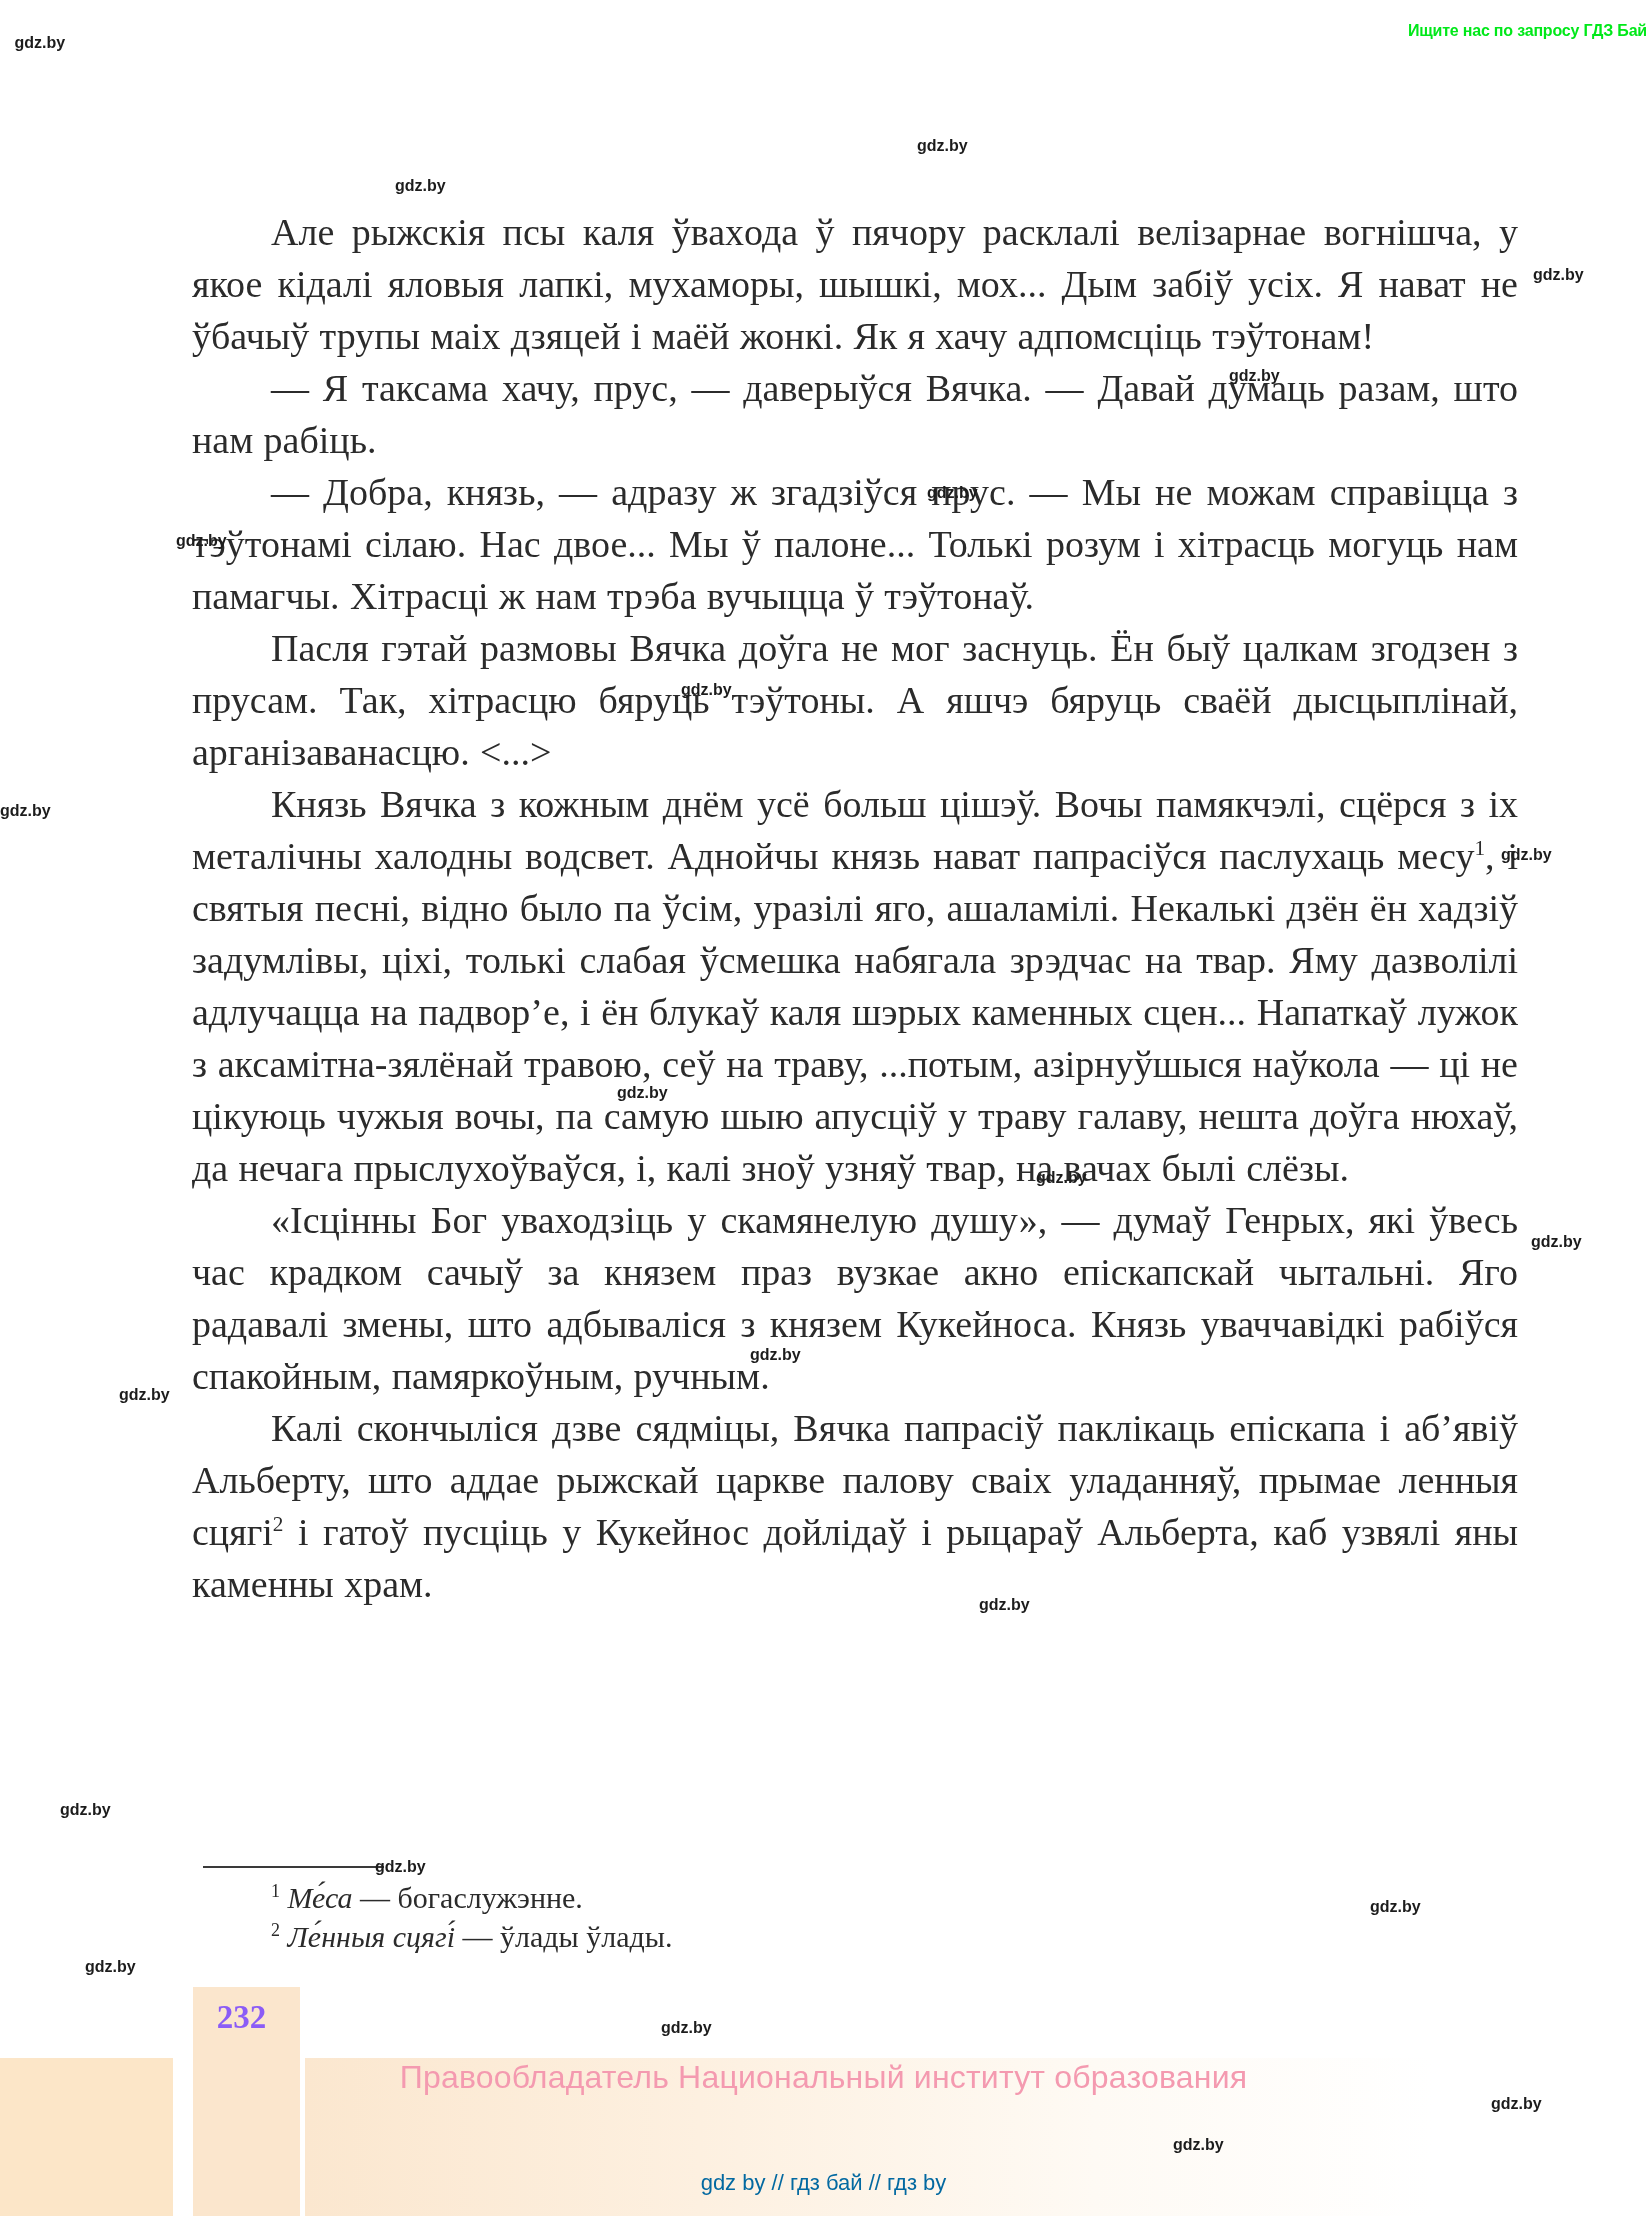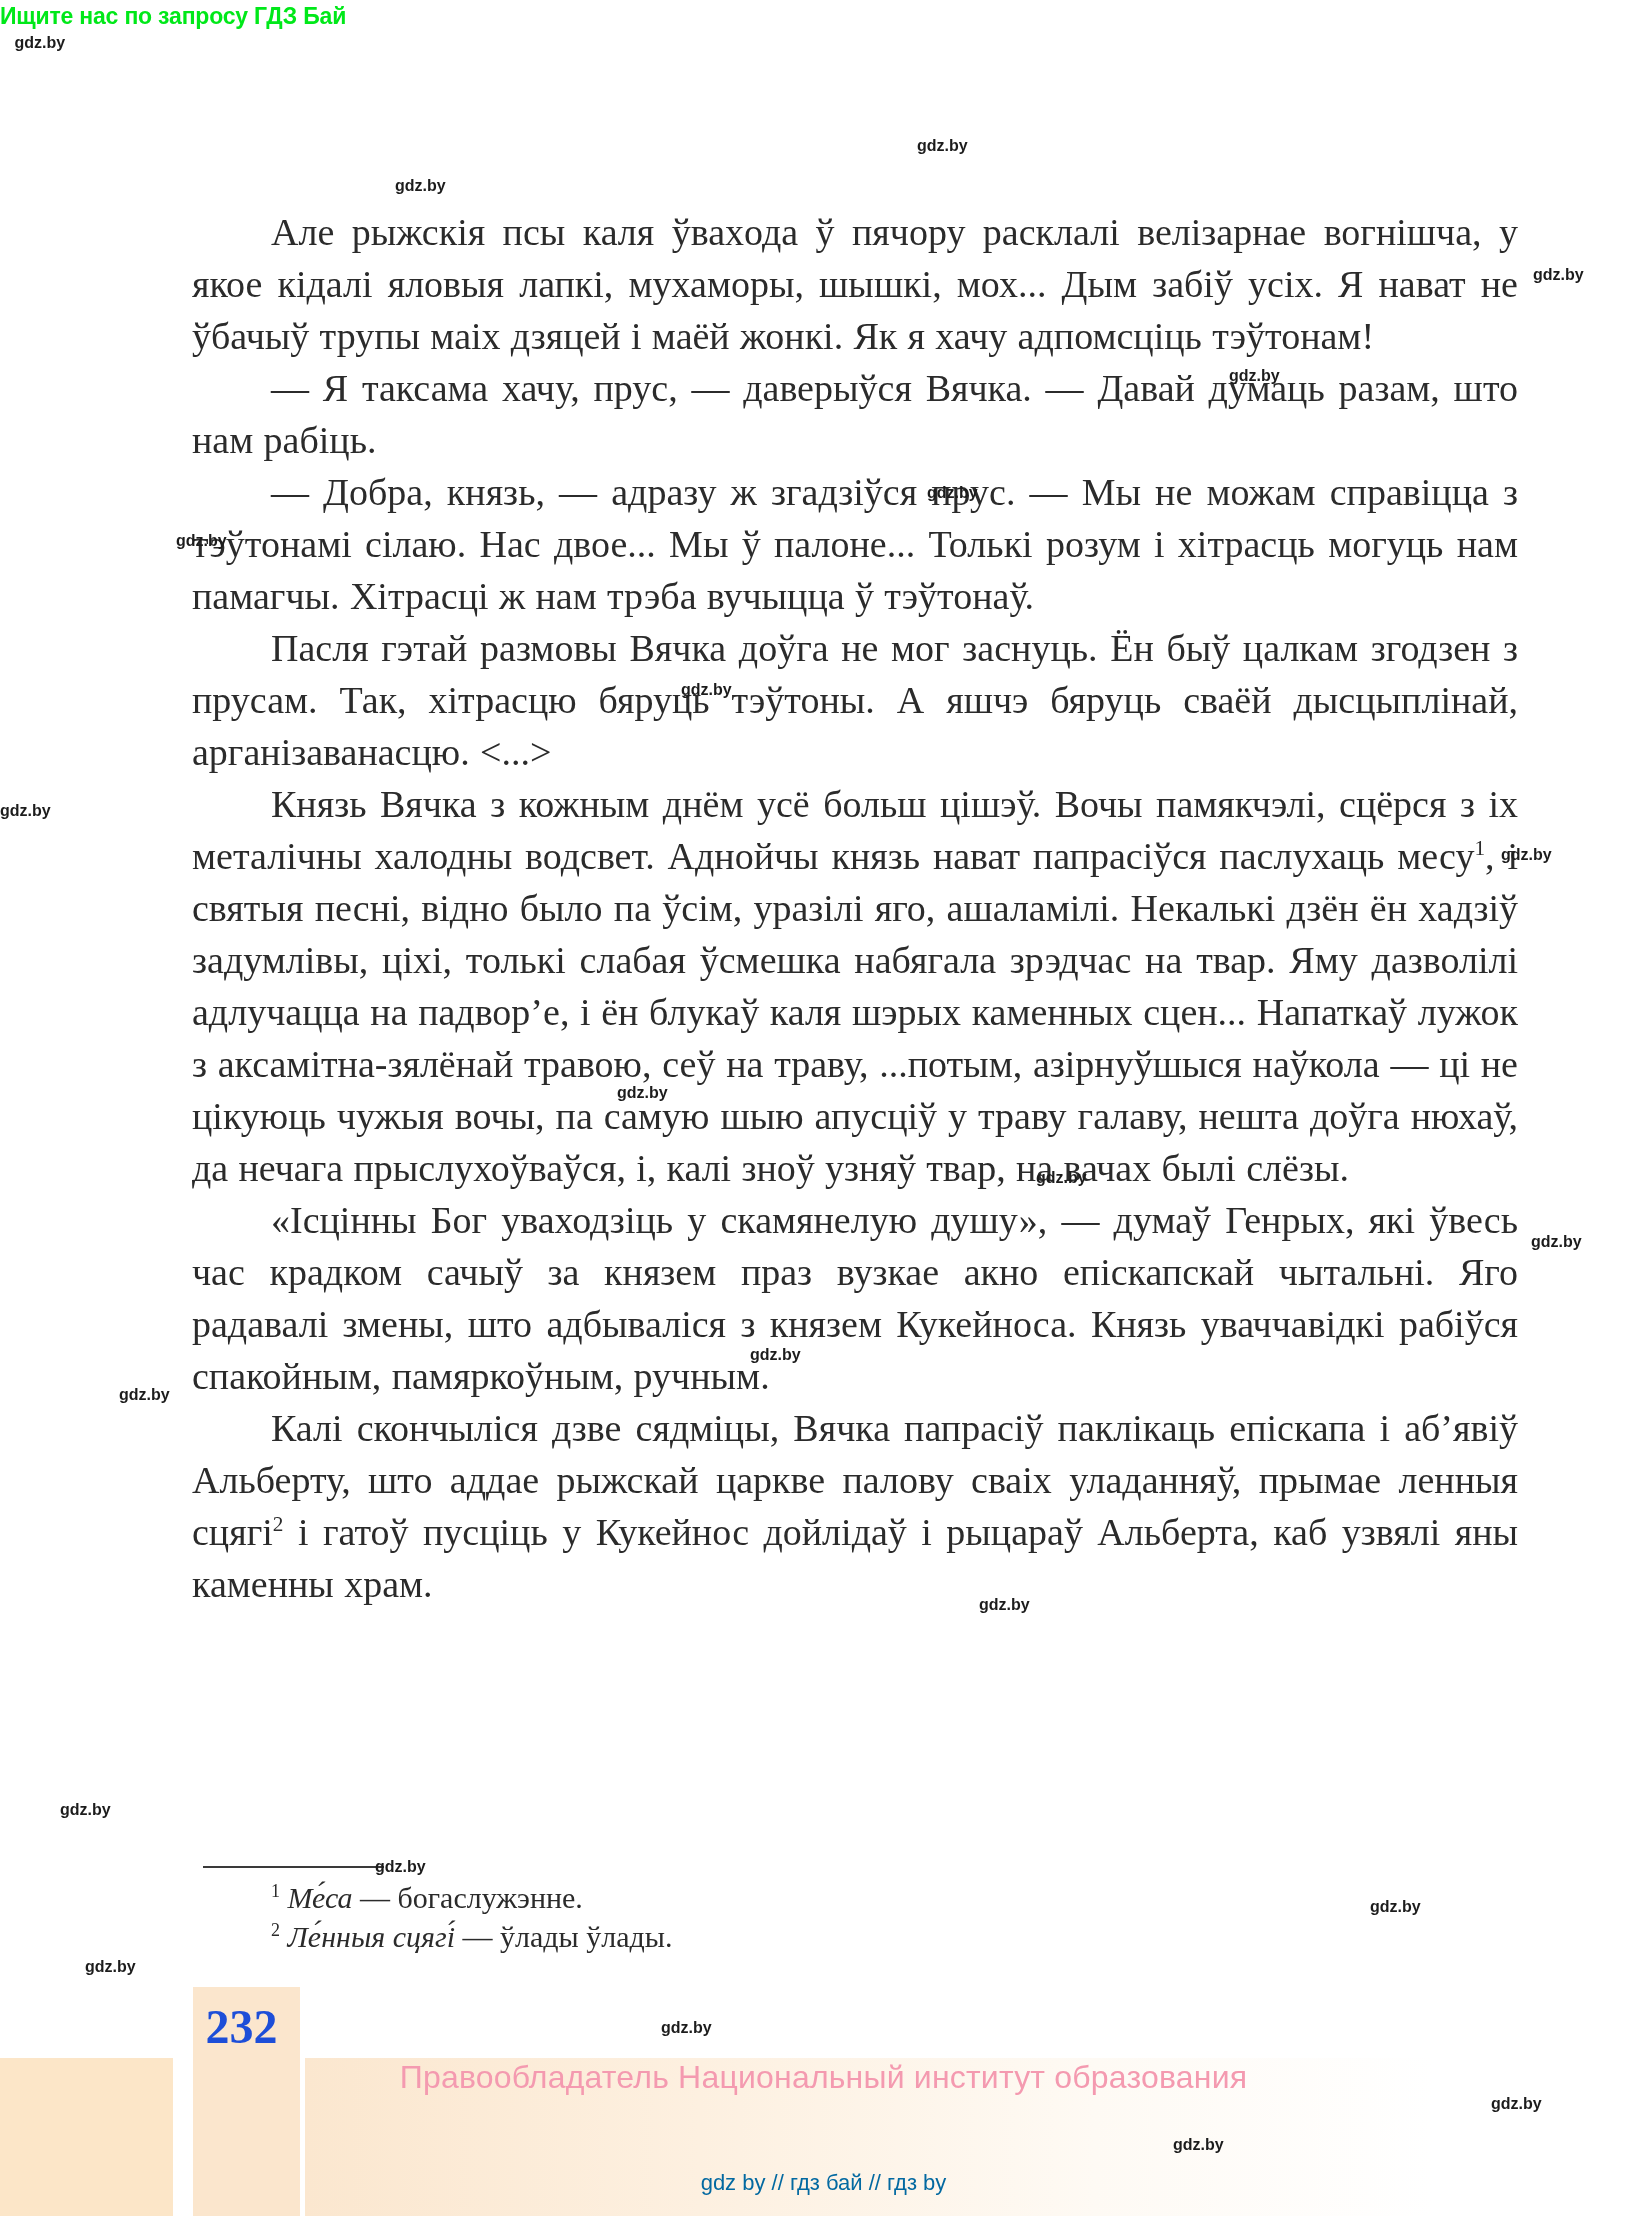--- a/index.html
+++ b/index.html
@@ -7,26 +7,26 @@
     width:1647px; height:2216px;
     background:#ffffff;
     font-family:"Liberation Serif", serif;
     overflow:hidden;
   }
   #page { position:relative; width:1647px; height:2216px; background:#fff; }
 
   
   .top-banner{
     position:absolute; top:0; left:0; width:100%;
-    text-align:left;
+    text-align:right;
     font-family:"Liberation Sans", sans-serif;
-    font-size:23px; font-weight:700;
+    font-size:16px; font-weight:700;
     color:#00e819;
     letter-spacing:-0.2px;
-    padding-top:3px;
+    padding-top:22px;
   }
 
   
   .content{
     position:absolute;
     left:192px; top:206px;
     width:1326px;
   }
   p.para{
     font-family:"Liberation Serif", serif;
@@ -75,22 +75,22 @@
   .band-wide{
     position:absolute; left:305px; top:2058px;
     width:1128px; height:159px;
     background:linear-gradient(90deg,#fbe7cf 0%, #fdf0e0 35%, #fefaf4 70%, #ffffff 100%);
   }
   .page-number{
     position:absolute; left:193px; top:1999px;
     width:97px;
     text-align:center;
     font-family:"Liberation Serif", serif;
-    font-size:48px; font-weight:700;
-    color:#1d4ed8;
+    font-size:33px; font-weight:700;
+    color:#8b5cf6;
   }
   .copyright{
     position:absolute; left:0; top:2059px;
     width:100%;
     text-align:center;
     font-family:Liberation Sans, sans-serif;
     font-size:32px;
     color:#f49ab0;
     letter-spacing:0.2px;
   }

